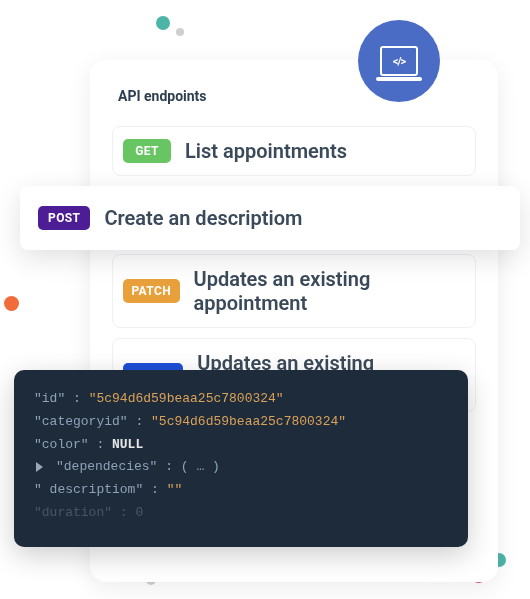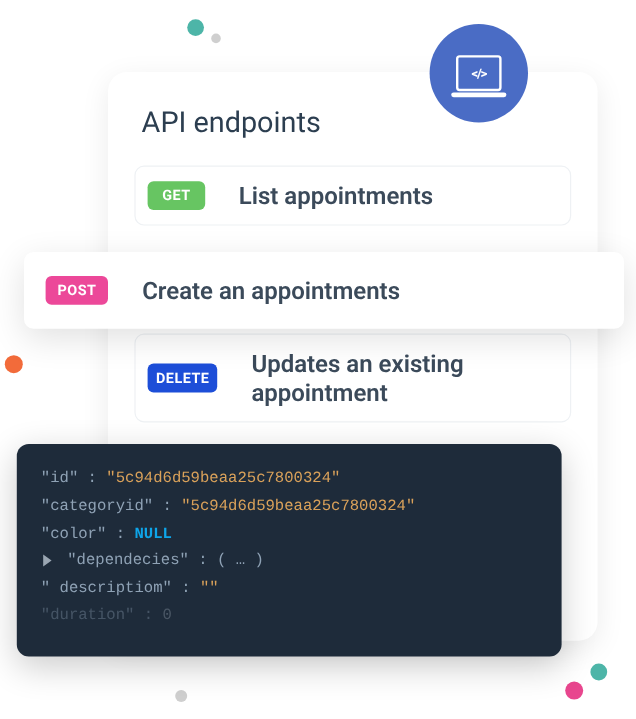--- a/index.html
+++ b/index.html
@@ -23,33 +23,33 @@
     position: absolute;
     top: 60px;
     left: 90px;
     width: 408px;
     background: #fff;
     border-radius: 16px;
     box-shadow: 0 6px 24px rgba(0,0,0,0.08);
     padding: 28px 22px 160px 22px;
   }
   .card-title {
-    font-size: 24px;
-    font-weight: 400;
+    font-size: 14px;
+    font-weight: 700;
     color: #2c3e50;
     margin-bottom: 22px;
     padding-left: 6px;
   }
   .endpoint-row {
     display: flex;
     align-items: center;
-    gap: 28px;
+    gap: 14px;
     padding: 12px 10px;
     border-radius: 8px;
-    margin-bottom: 22px;
+    margin-bottom: 10px;
     background: transparent;
     border: 1px solid #eef1f4;
   }
   .endpoint-row.popped {
     position: absolute;
     left: -70px;
     right: -22px;
     width: auto;
     background: #fff;
     box-shadow: 0 8px 28px rgba(0,0,0,0.12);
@@ -64,21 +64,21 @@
     justify-content: center;
     font-size: 12px;
     font-weight: 700;
     color: #fff;
     padding: 5px 10px;
     border-radius: 5px;
     letter-spacing: 0.4px;
     min-width: 48px;
   }
   .method-get    { background: #67c562; }
-  .method-post   { background: #ec4899; }
+  .method-post   { background: #4c1d95; }
   .method-patch  { background: #e8a13a; }
   .method-delete { background: #1d4ed8; }
   .endpoint-label {
     font-size: 20px;
     font-weight: 600;
     color: #3b4a5a;
   }
 
   .badge-circle {
     position: absolute;
@@ -122,21 +122,21 @@
     padding: 18px 20px 22px 20px;
     font-family: "SFMono-Regular", Consolas, "Liberation Mono", Menlo, monospace;
     font-size: 13px;
     color: #9aa6b2;
     line-height: 1.75;
     z-index: 8;
     box-shadow: 0 8px 28px rgba(0,0,0,0.20);
   }
   .code-line .key { color: #8fa2b5; }
   .code-line .str { color: #d9a15a; }
-  .code-line .null { color: #0ea5e9; font-weight: 700; }
+  .code-line .null { color: #e5e5e5; font-weight: 700; }
   .code-line .num { color: #9aa6b2; }
   .code-line.nested { padding-left: 22px; position: relative; }
   .code-caret {
     position: absolute;
     left: 2px; top: 6px;
     width: 0; height: 0;
     border-top: 5px solid transparent;
     border-bottom: 5px solid transparent;
     border-left: 7px solid #9aa6b2;
   }
@@ -161,24 +161,28 @@
 <div class="card">
   <div class="card-title">API endpoints</div>
 
   <div class="endpoint-row">
     <span class="method-badge method-get">GET</span>
     <span class="endpoint-label">List appointments</span>
   </div>
 
   <div class="endpoint-row popped">
     <span class="method-badge method-post">POST</span>
-    <span class="endpoint-label">Create an appointments</span>
+    <span class="endpoint-label">Create an descriptiom</span>
   </div>
   <div class="spacer"></div>
 
+  <div class="endpoint-row">
+    <span class="method-badge method-patch">PATCH</span>
+    <span class="endpoint-label">Updates an existing appointment</span>
+  </div>
 
   <div class="endpoint-row">
     <span class="method-badge method-delete">DELETE</span>
     <span class="endpoint-label">Updates an existing appointment</span>
   </div>
 </div>
 
 <div class="code-panel">
   <div class="code-line">
     <span class="key">"id"</span><span class="key"> : </span><span class="str">"5c94d6d59beaa25c7800324"</span>

